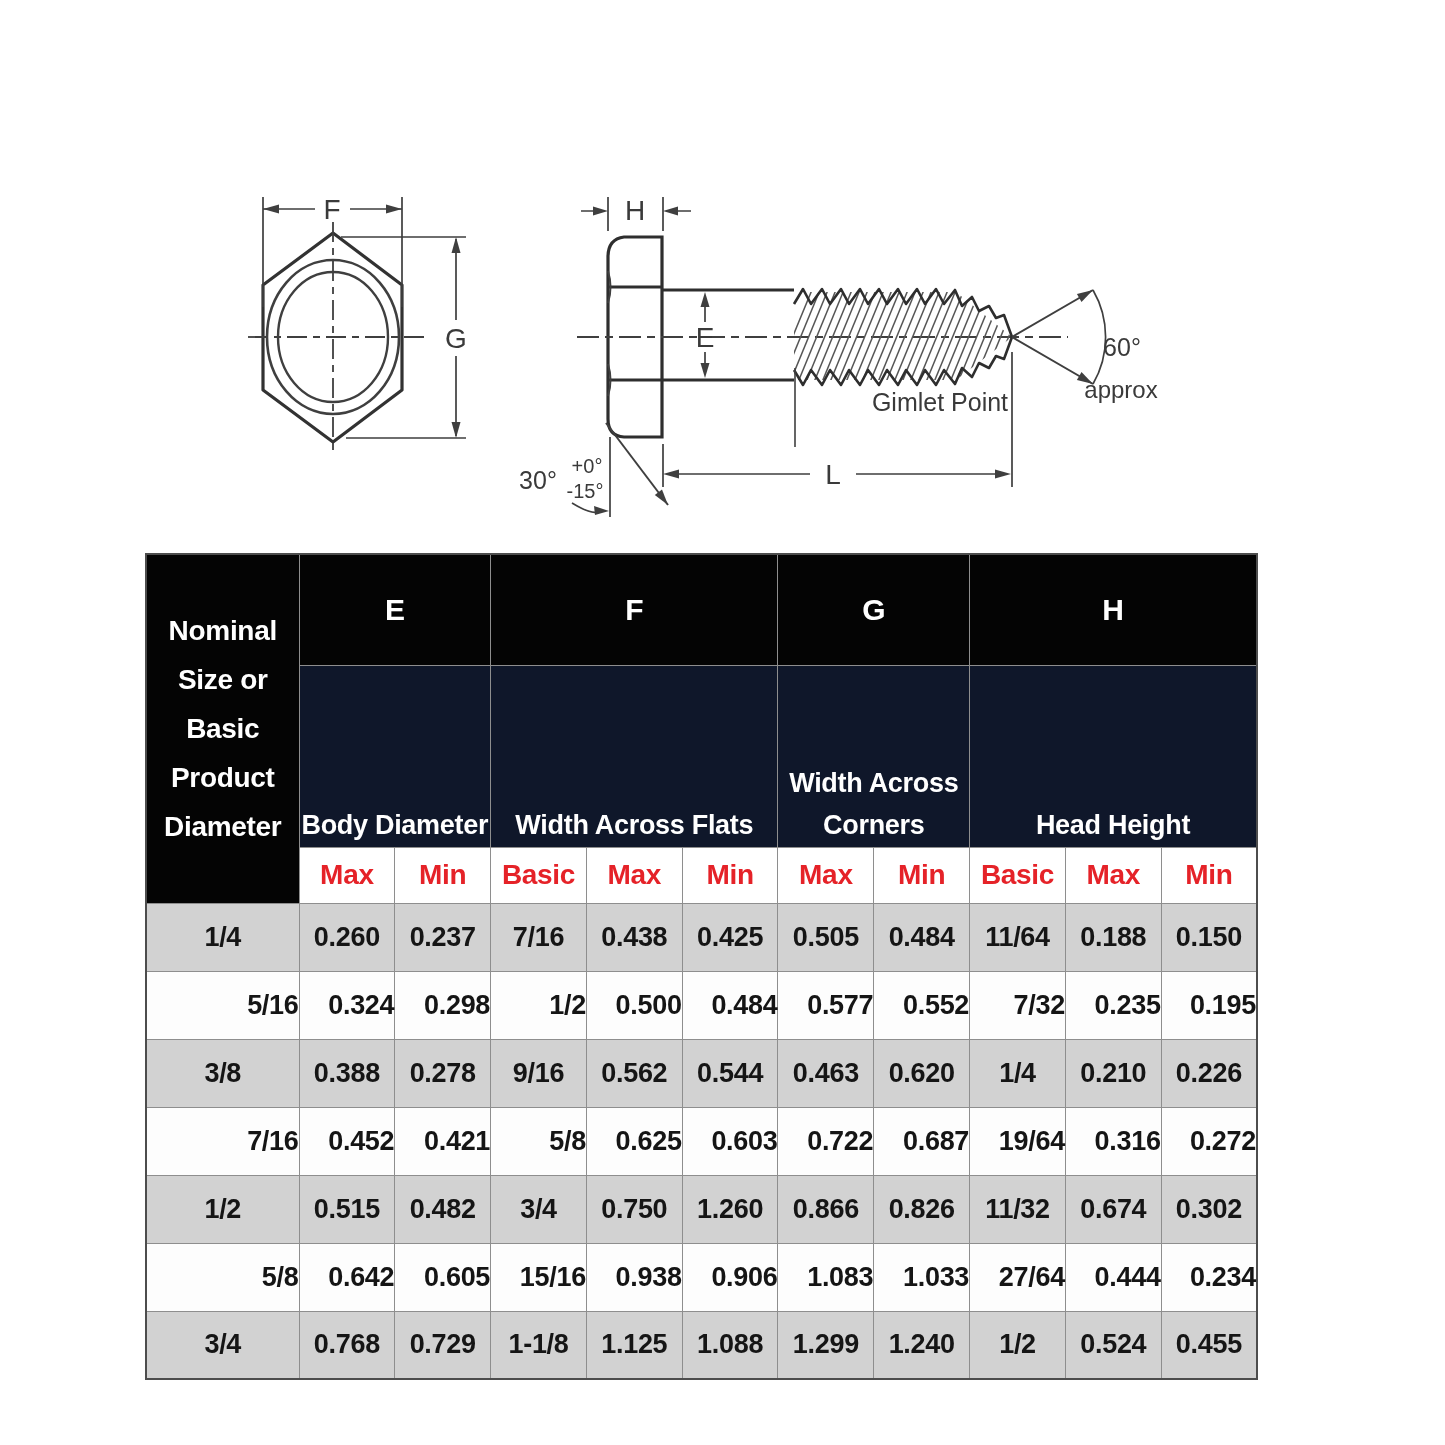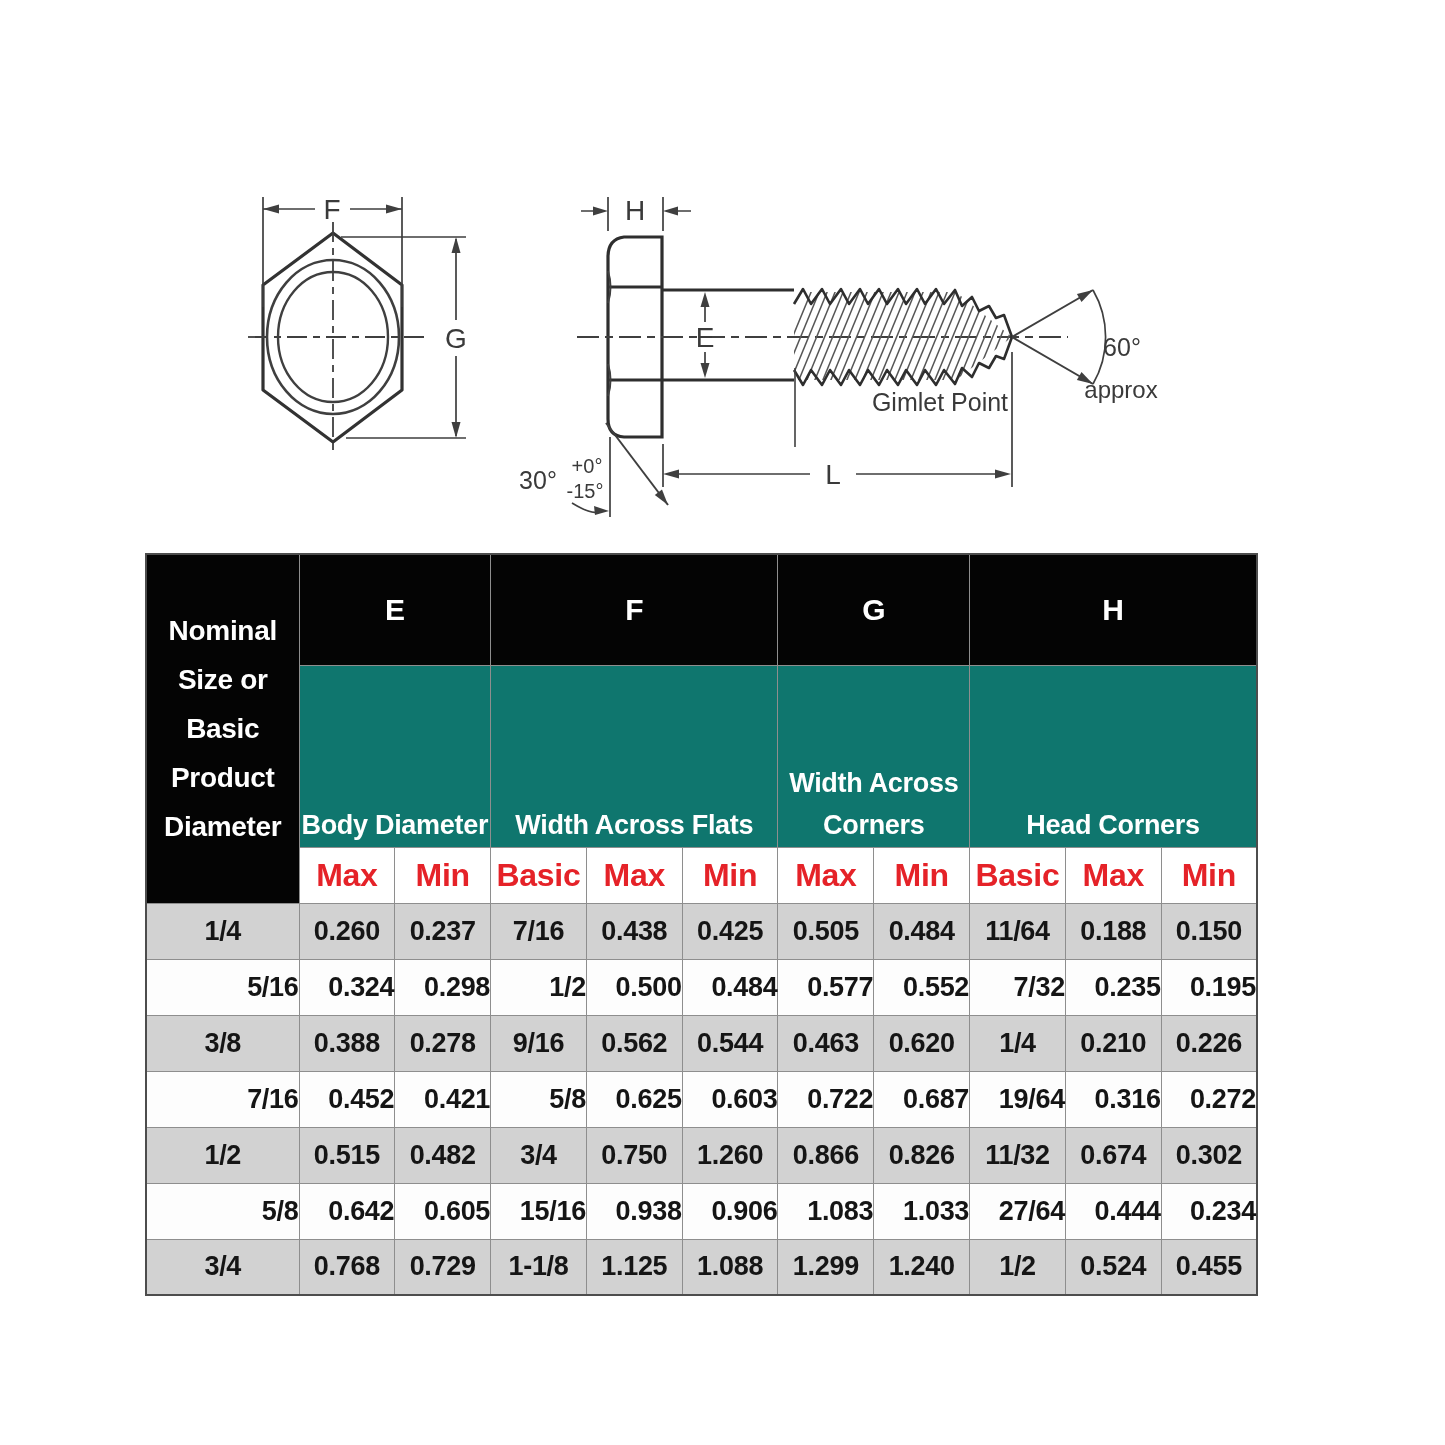--- a/index.html
+++ b/index.html
@@ -24,35 +24,35 @@
   }
   th.corner{
     background:#040404;color:#ffffff;font-size:28px;line-height:49px;
     border-color:#6e6e6e;vertical-align:middle;
   }
   th.grp{
     background:#040404;color:#ffffff;font-size:30px;
     border-color:#6e6e6e;vertical-align:middle;
   }
   th.desc{
-    background:#0f766e;color:#ffffff;font-size:27px;line-height:1.55;
+    background:#0f172a;color:#ffffff;font-size:27px;line-height:1.55;
     border-color:#6e6e6e;vertical-align:bottom;padding-bottom:8px;
   }
   th.sub{
-    background:#ffffff;color:#e52228;font-size:32px;vertical-align:middle;margin-top:11px;
+    background:#ffffff;color:#e52228;font-size:28px;vertical-align:middle;margin-top:11px;
   }
   td{
     font-size:27px;color:#151515;vertical-align:middle;
   }
   tr.striped td{background:#d2d2d2;}
   tr.plain td{background:#fdfdfd;text-align:right;}
   tr.r-letter{height:111px;}
   tr.r-desc{height:182px;}
   tr.r-sub{height:56px;}
-  tr.r-data{height:56px;}
+  tr.r-data{height:68px;}
 </style>
 </head>
 <body>
 
 <svg id="diagram" width="1445" height="555" viewBox="0 0 1445 555">
   <g fill="none" stroke="#3f3f3f" stroke-width="2">
 
     <g>
       <polygon points="333,233 402,285 402,390 333,442 263,390 263,285" stroke="#323232" stroke-width="3.2" stroke-linejoin="round"></polygon>
       <ellipse cx="333" cy="337" rx="66" ry="77" stroke-width="2.6"></ellipse>
@@ -183,21 +183,21 @@
     </th>
     <th class="grp" colspan="2">E</th>
     <th class="grp" colspan="3">F</th>
     <th class="grp" colspan="2">G</th>
     <th class="grp" colspan="3">H</th>
   </tr>
   <tr class="r-desc">
     <th class="desc" colspan="2">Body Diameter</th>
     <th class="desc" colspan="3">Width Across Flats</th>
     <th class="desc" colspan="2">Width Across Corners</th>
-    <th class="desc" colspan="3">Head Corners</th>
+    <th class="desc" colspan="3">Head Height</th>
   </tr>
   <tr class="r-sub">
     <th class="sub">Max</th>
     <th class="sub">Min</th>
     <th class="sub">Basic</th>
     <th class="sub">Max</th>
     <th class="sub">Min</th>
     <th class="sub">Max</th>
     <th class="sub">Min</th>
     <th class="sub">Basic</th>

